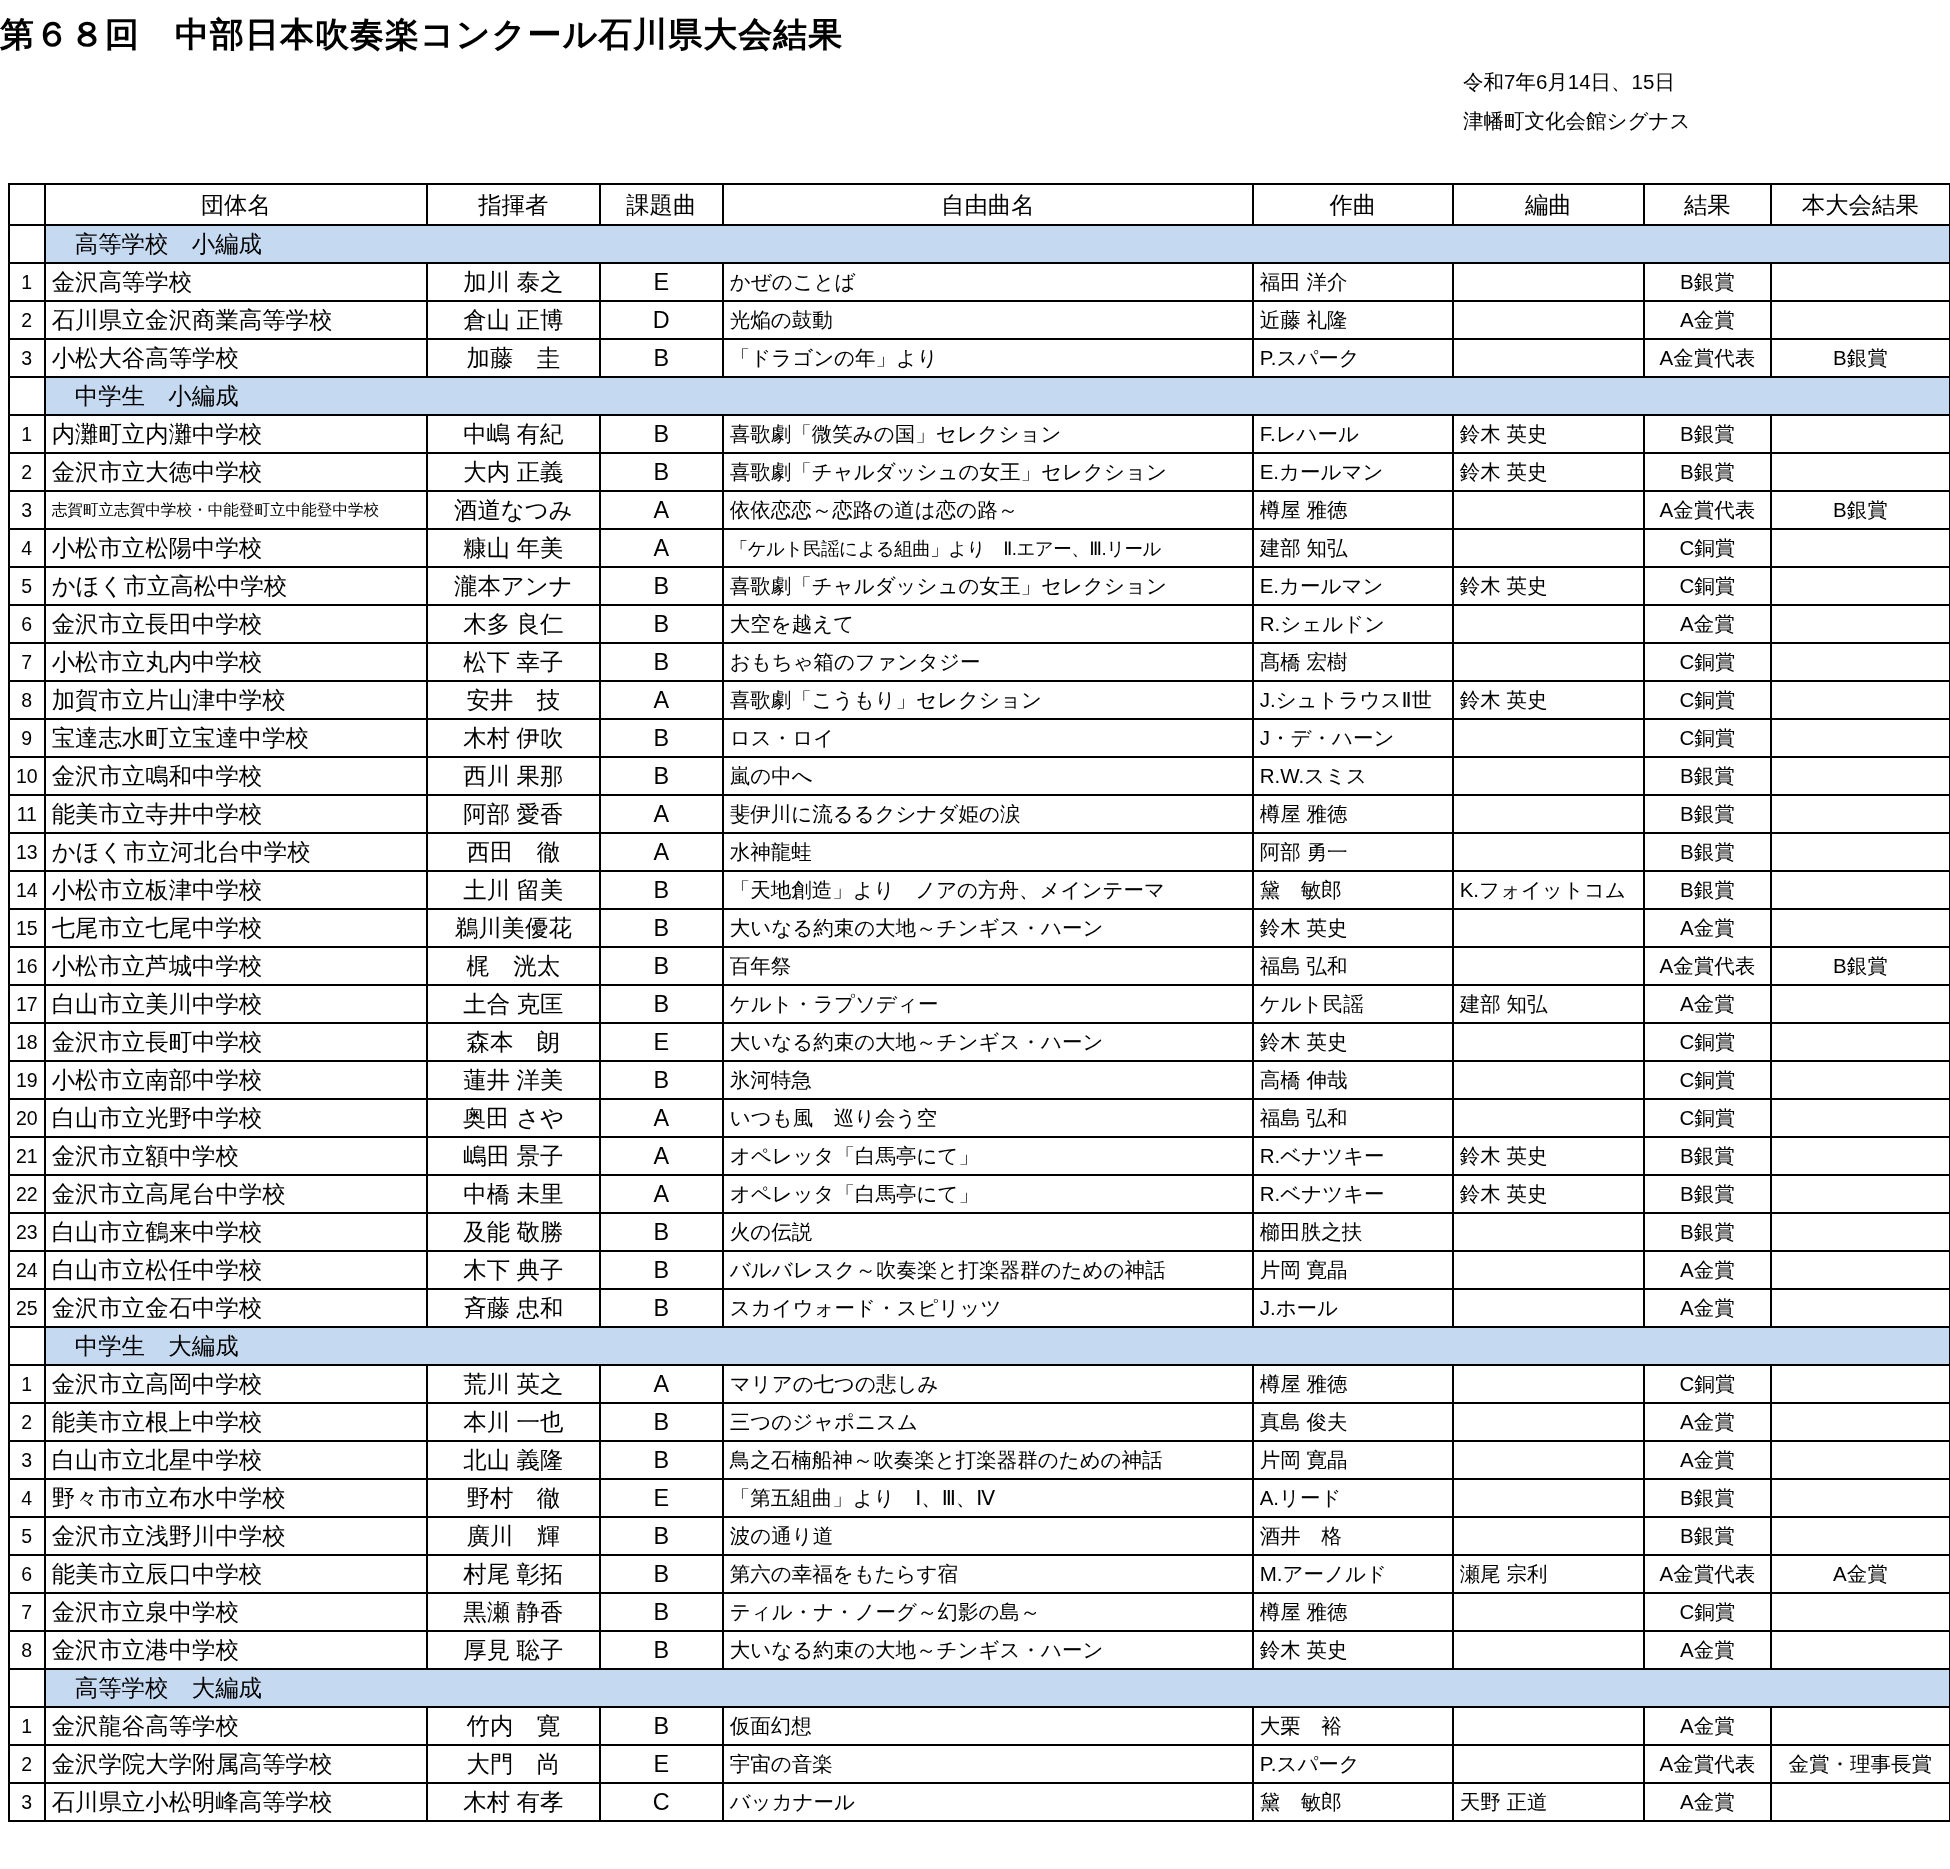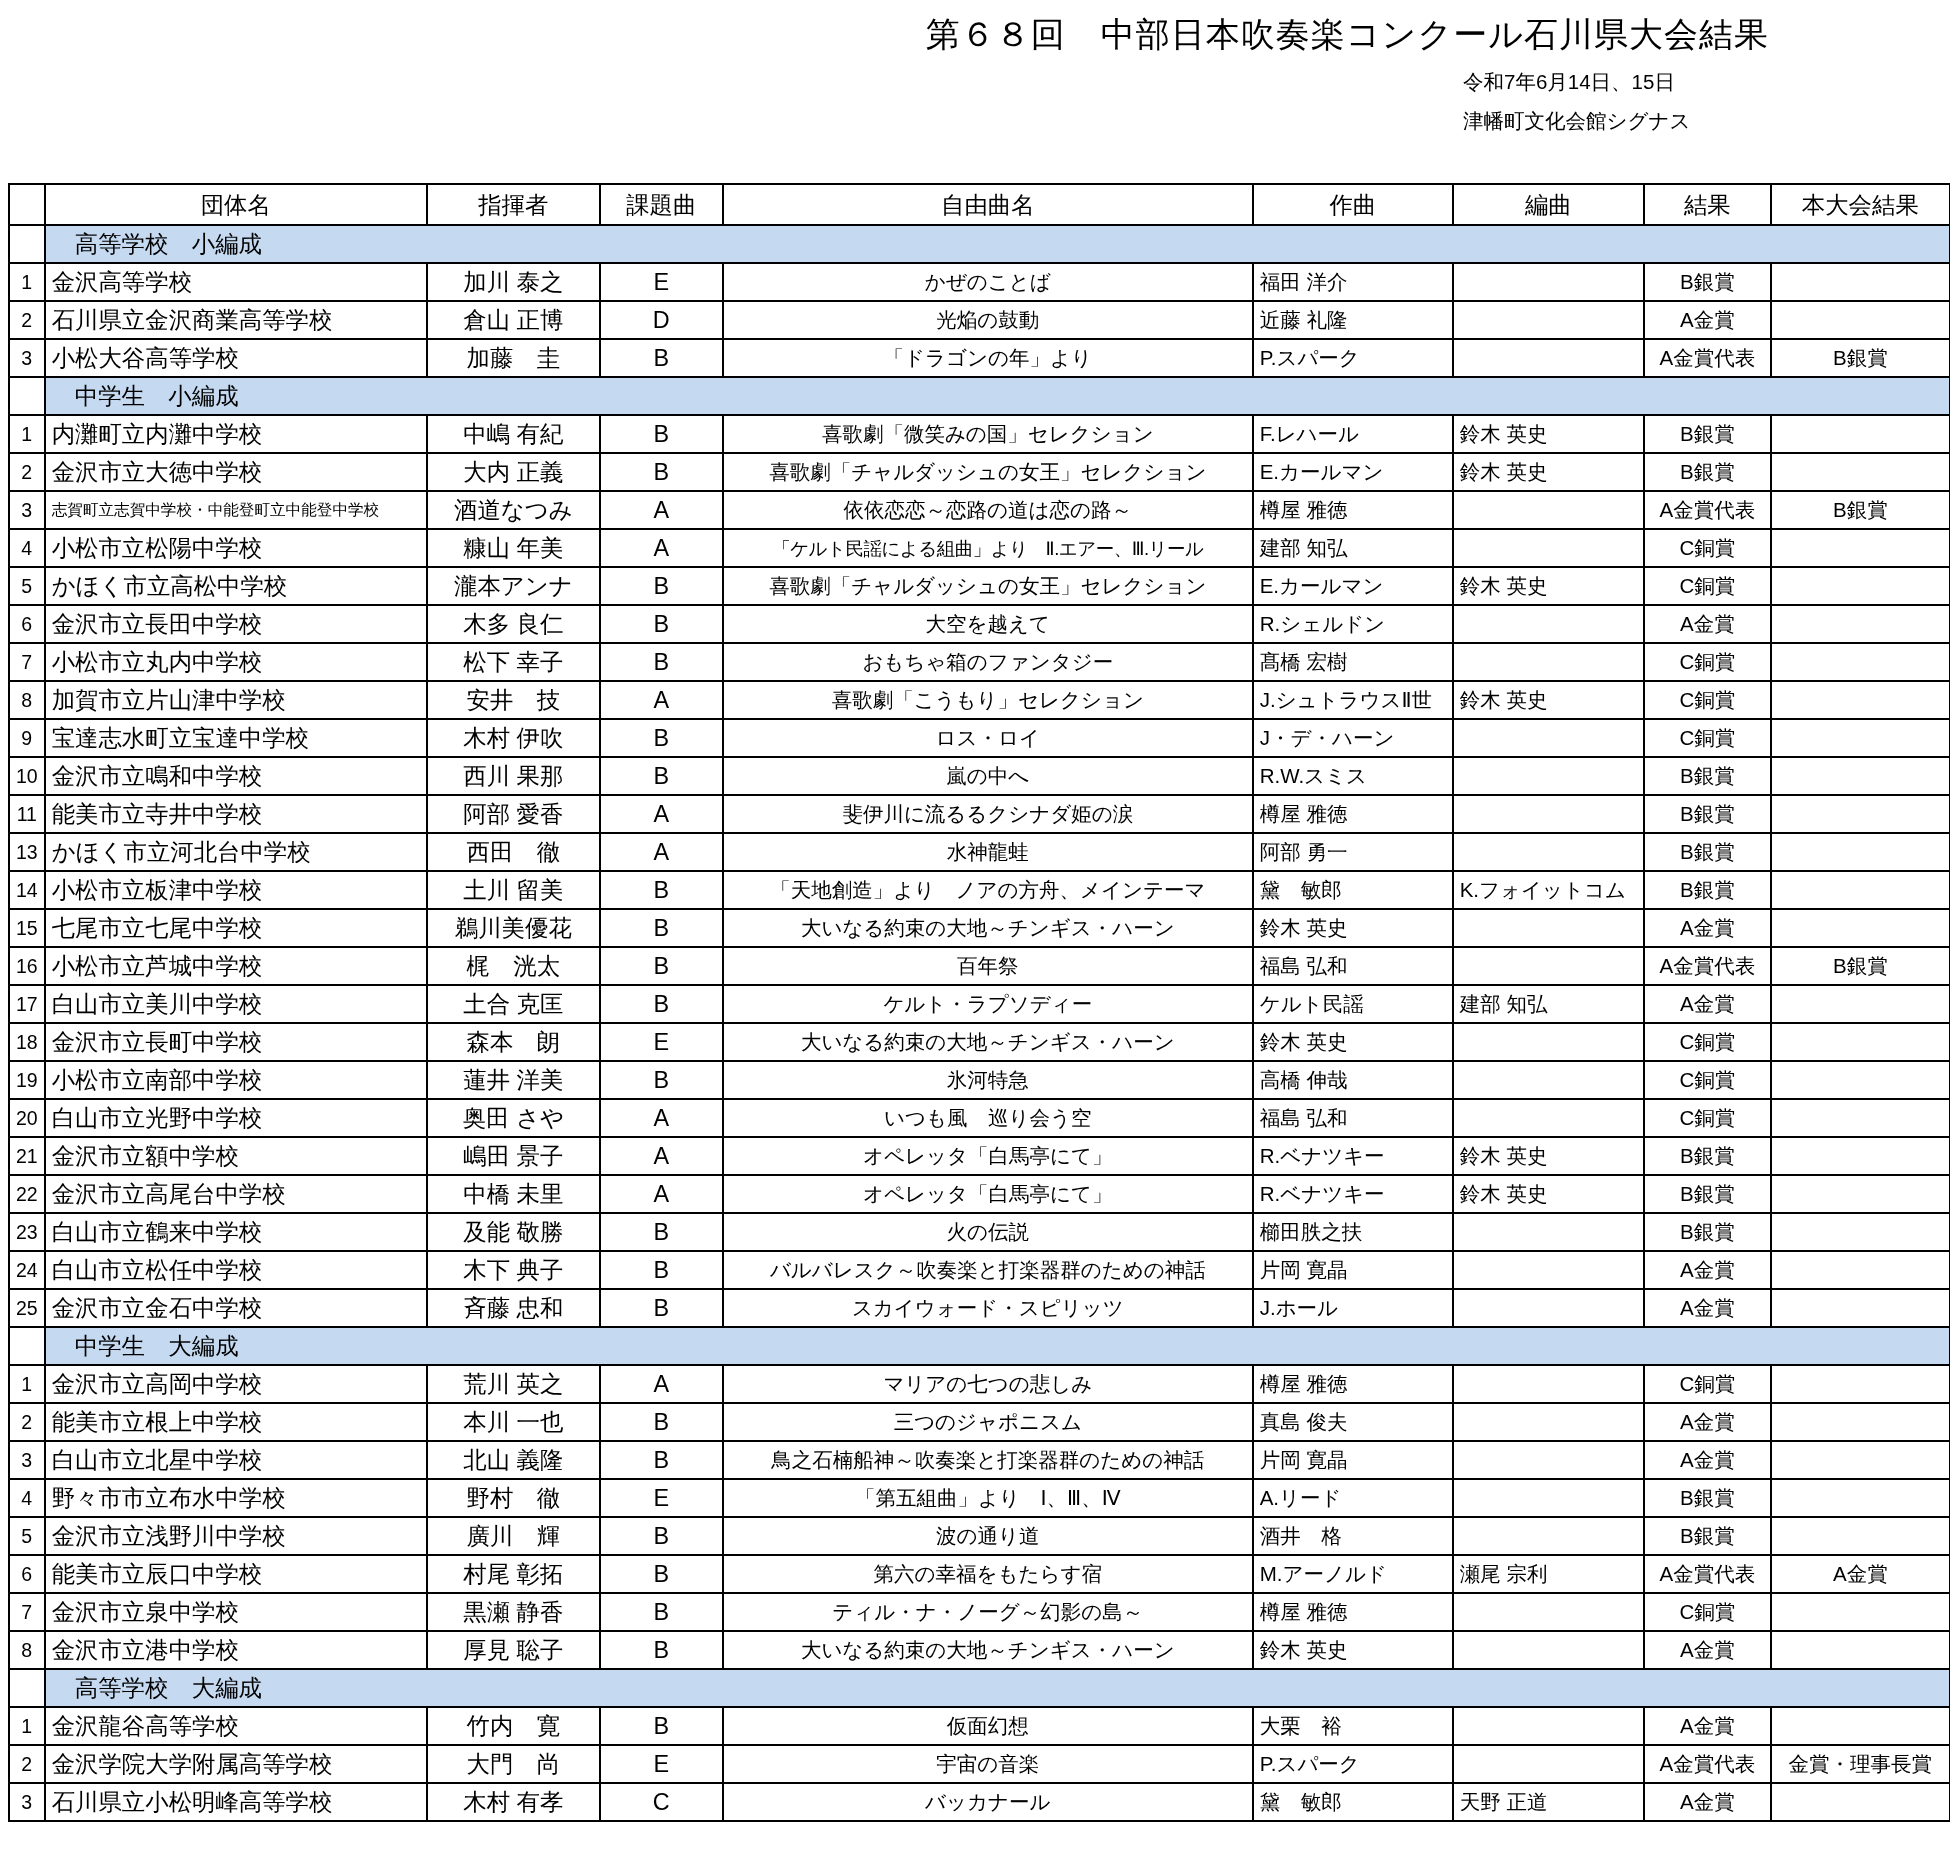--- a/index.html
+++ b/index.html
@@ -1,34 +1,34 @@
 <!DOCTYPE html>
 <html><head>
 <meta charset="utf-8">
 <style>
   html,body{margin:0;padding:0;background:#ffffff;}
   body{width:1950px;height:1870px;font-family:"Liberation Sans",sans-serif;color:#000;}
   .sheet{position:relative;width:1950px;height:1870px;background:#fff;overflow:hidden;}
-  .title{position:absolute;left:0;top:11.7px;width:1769px;text-align:right;
-         font-size:34px;font-weight:400;letter-spacing:1px;white-space:nowrap;}
+  .title{position:absolute;left:0;top:11.7px;width:1769px;text-align:left;
+         font-size:34px;font-weight:700;letter-spacing:1px;white-space:nowrap;}
   .meta{position:absolute;left:1463px;top:62px;font-size:20.5px;line-height:39px;white-space:nowrap;}
   table.results{position:absolute;left:7.8px;top:183px;width:1941px;
         border-collapse:collapse;table-layout:fixed;background:#fff;padding-left:41px;}
   col.c-no{width:36px;} col.c-group{width:382px;} col.c-conductor{width:173px;}
   col.c-set{width:123px;} col.c-piece{width:530px;} col.c-composer{width:200px;}
   col.c-arranger{width:191px;} col.c-result{width:127px;} col.c-final{width:179px;}
   th,td{border:2px solid #000;box-sizing:border-box;overflow:hidden;white-space:nowrap;
         padding:0 5.9px;height:38px;vertical-align:middle;}
   thead th{height:41px;font-weight:400;font-size:23.4px;text-align:center;background:#fff;}
   td.no{font-size:19.5px;text-align:center;padding:0 2px;}
   td.group{font-size:23.4px;text-align:left;}
   td.group.small{font-size:15.6px;}
   td.conductor{font-size:23.4px;text-align:center;margin-top:48px;}
   td.set{font-size:23.4px;text-align:center;}
-  td.piece{font-size:20.5px;text-align:center;}
+  td.piece{font-size:20.5px;text-align:left;}
   td.piece.tight{font-size:18.5px;letter-spacing:-0.5px;}
   td.composer{font-size:20.5px;text-align:left;}
   td.arranger{font-size:20.5px;text-align:left;}
   td.result{font-size:20.5px;text-align:center;}
   td.final{font-size:20.5px;text-align:center;}
   tr.band-row td.band{background:#c5d9f1;font-size:23.4px;text-align:left;padding-left:29px;}
 </style>
 </head>
 <body>
 

